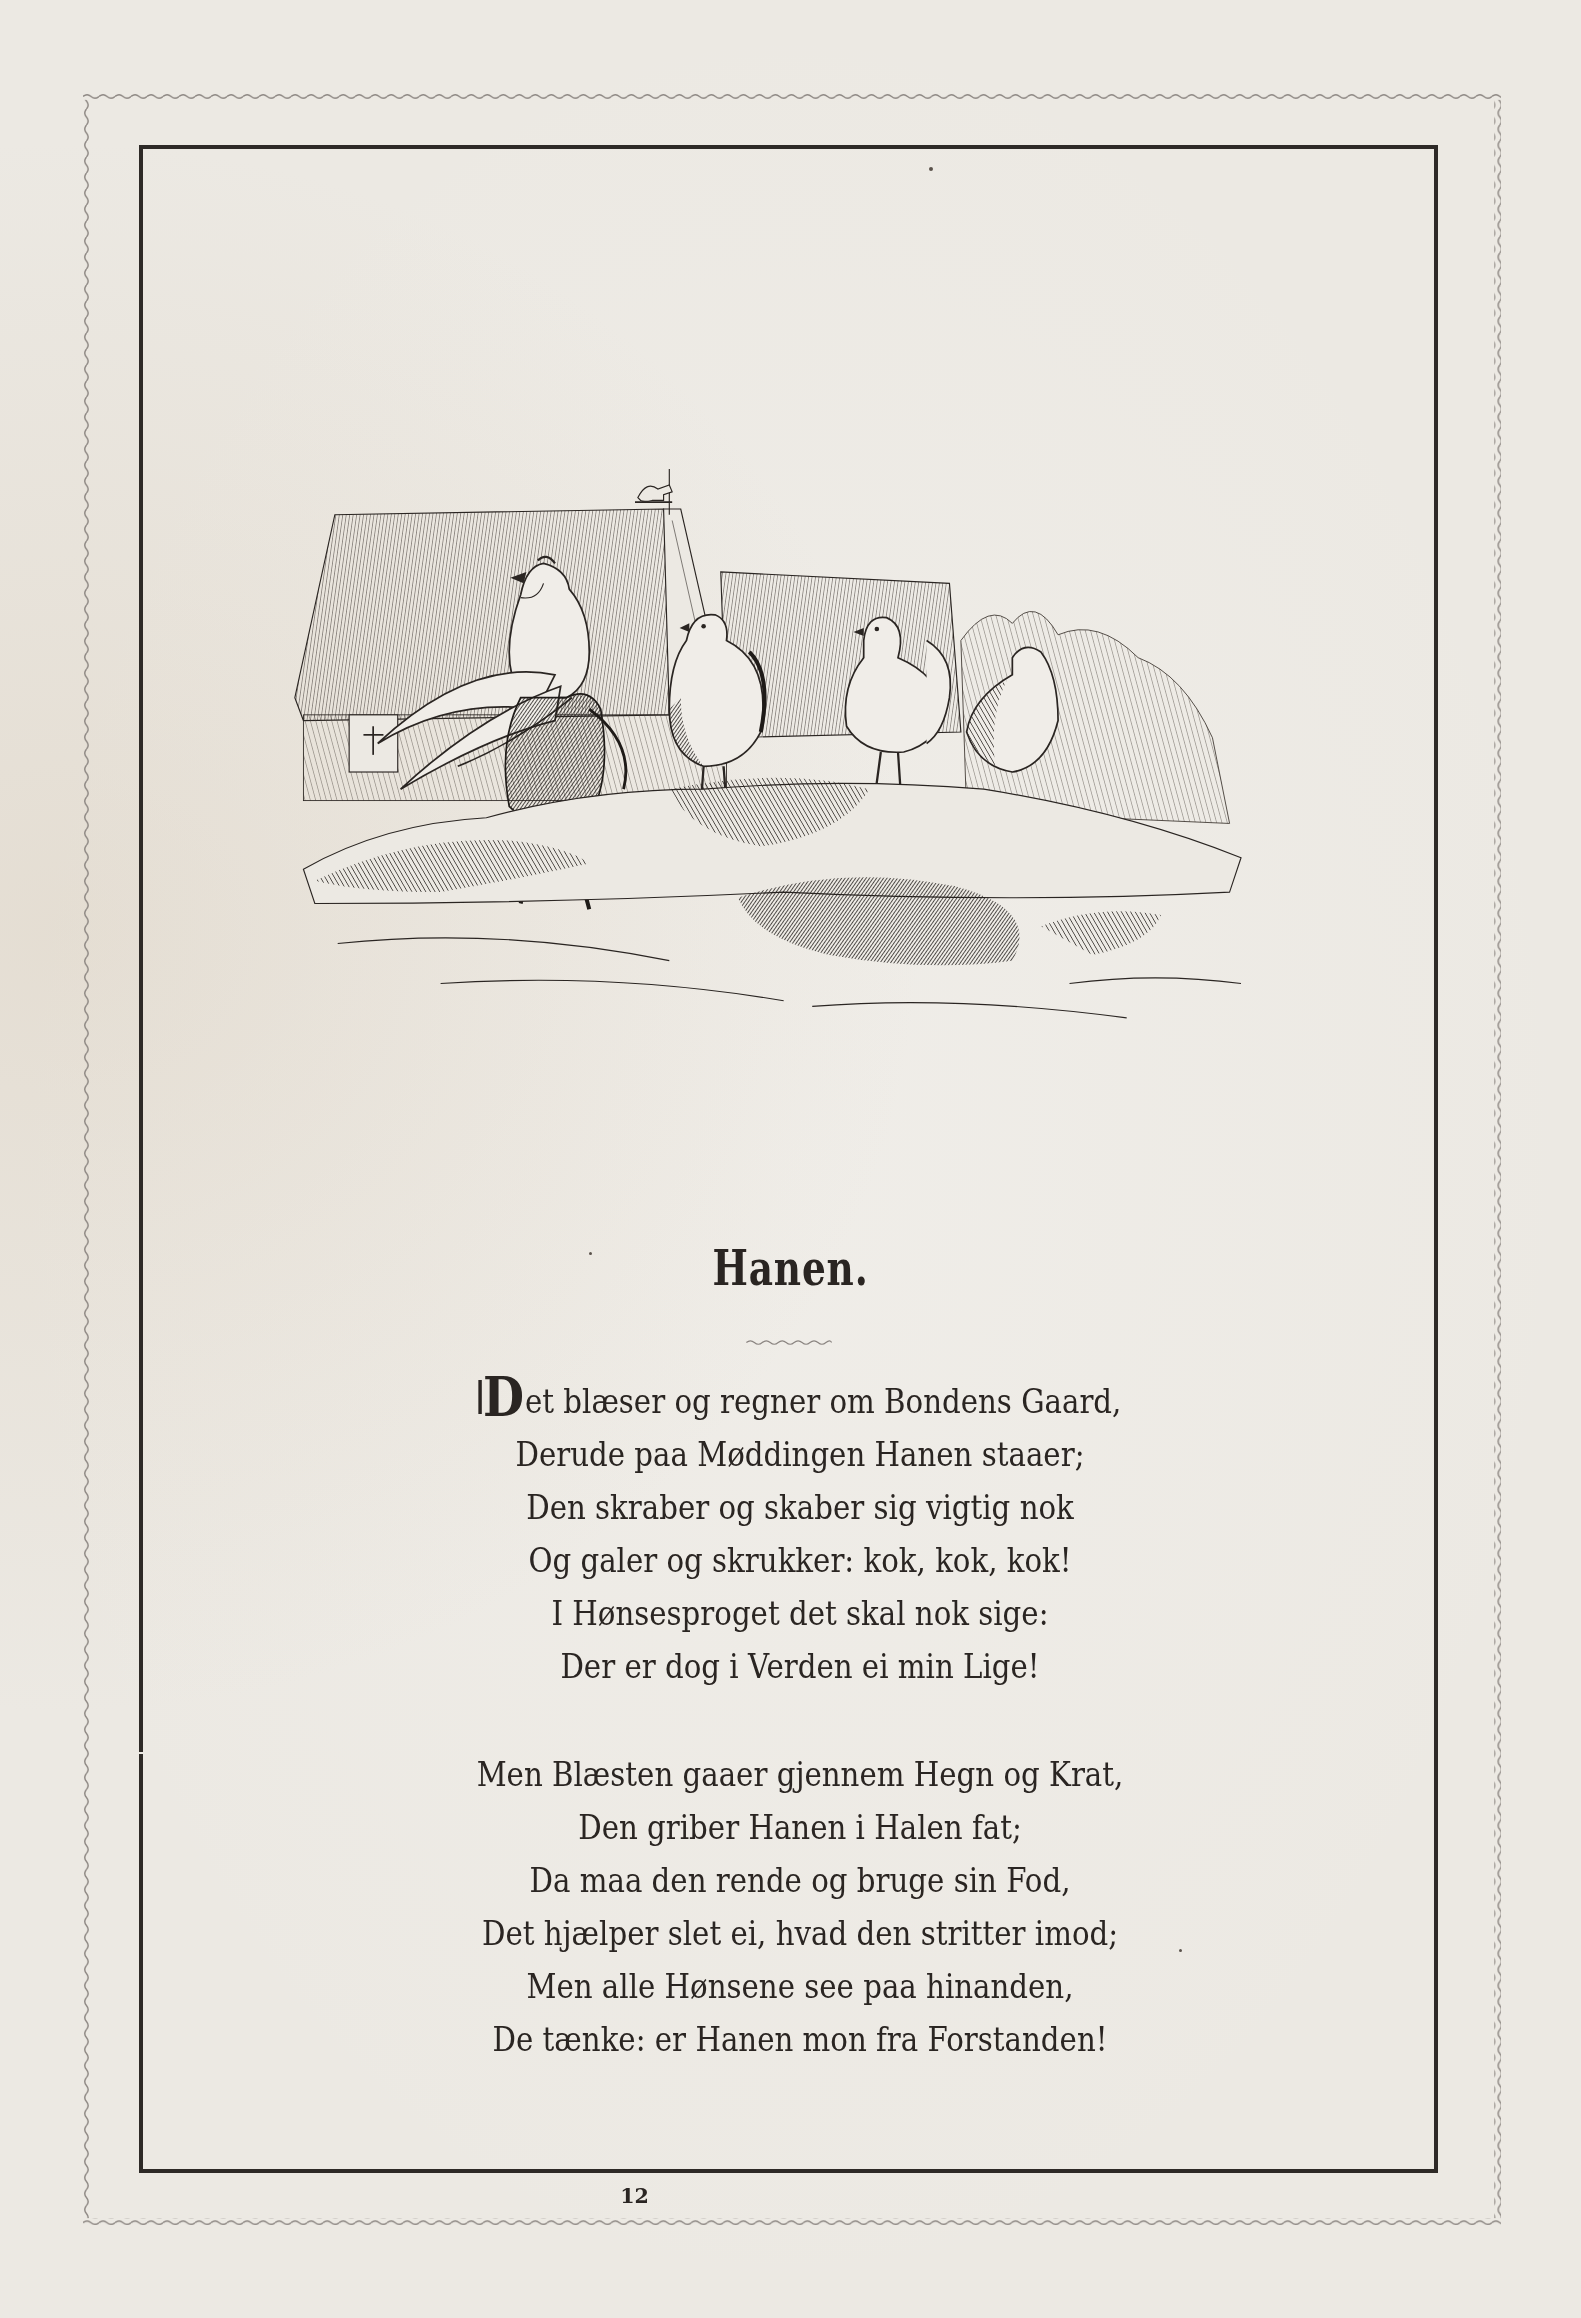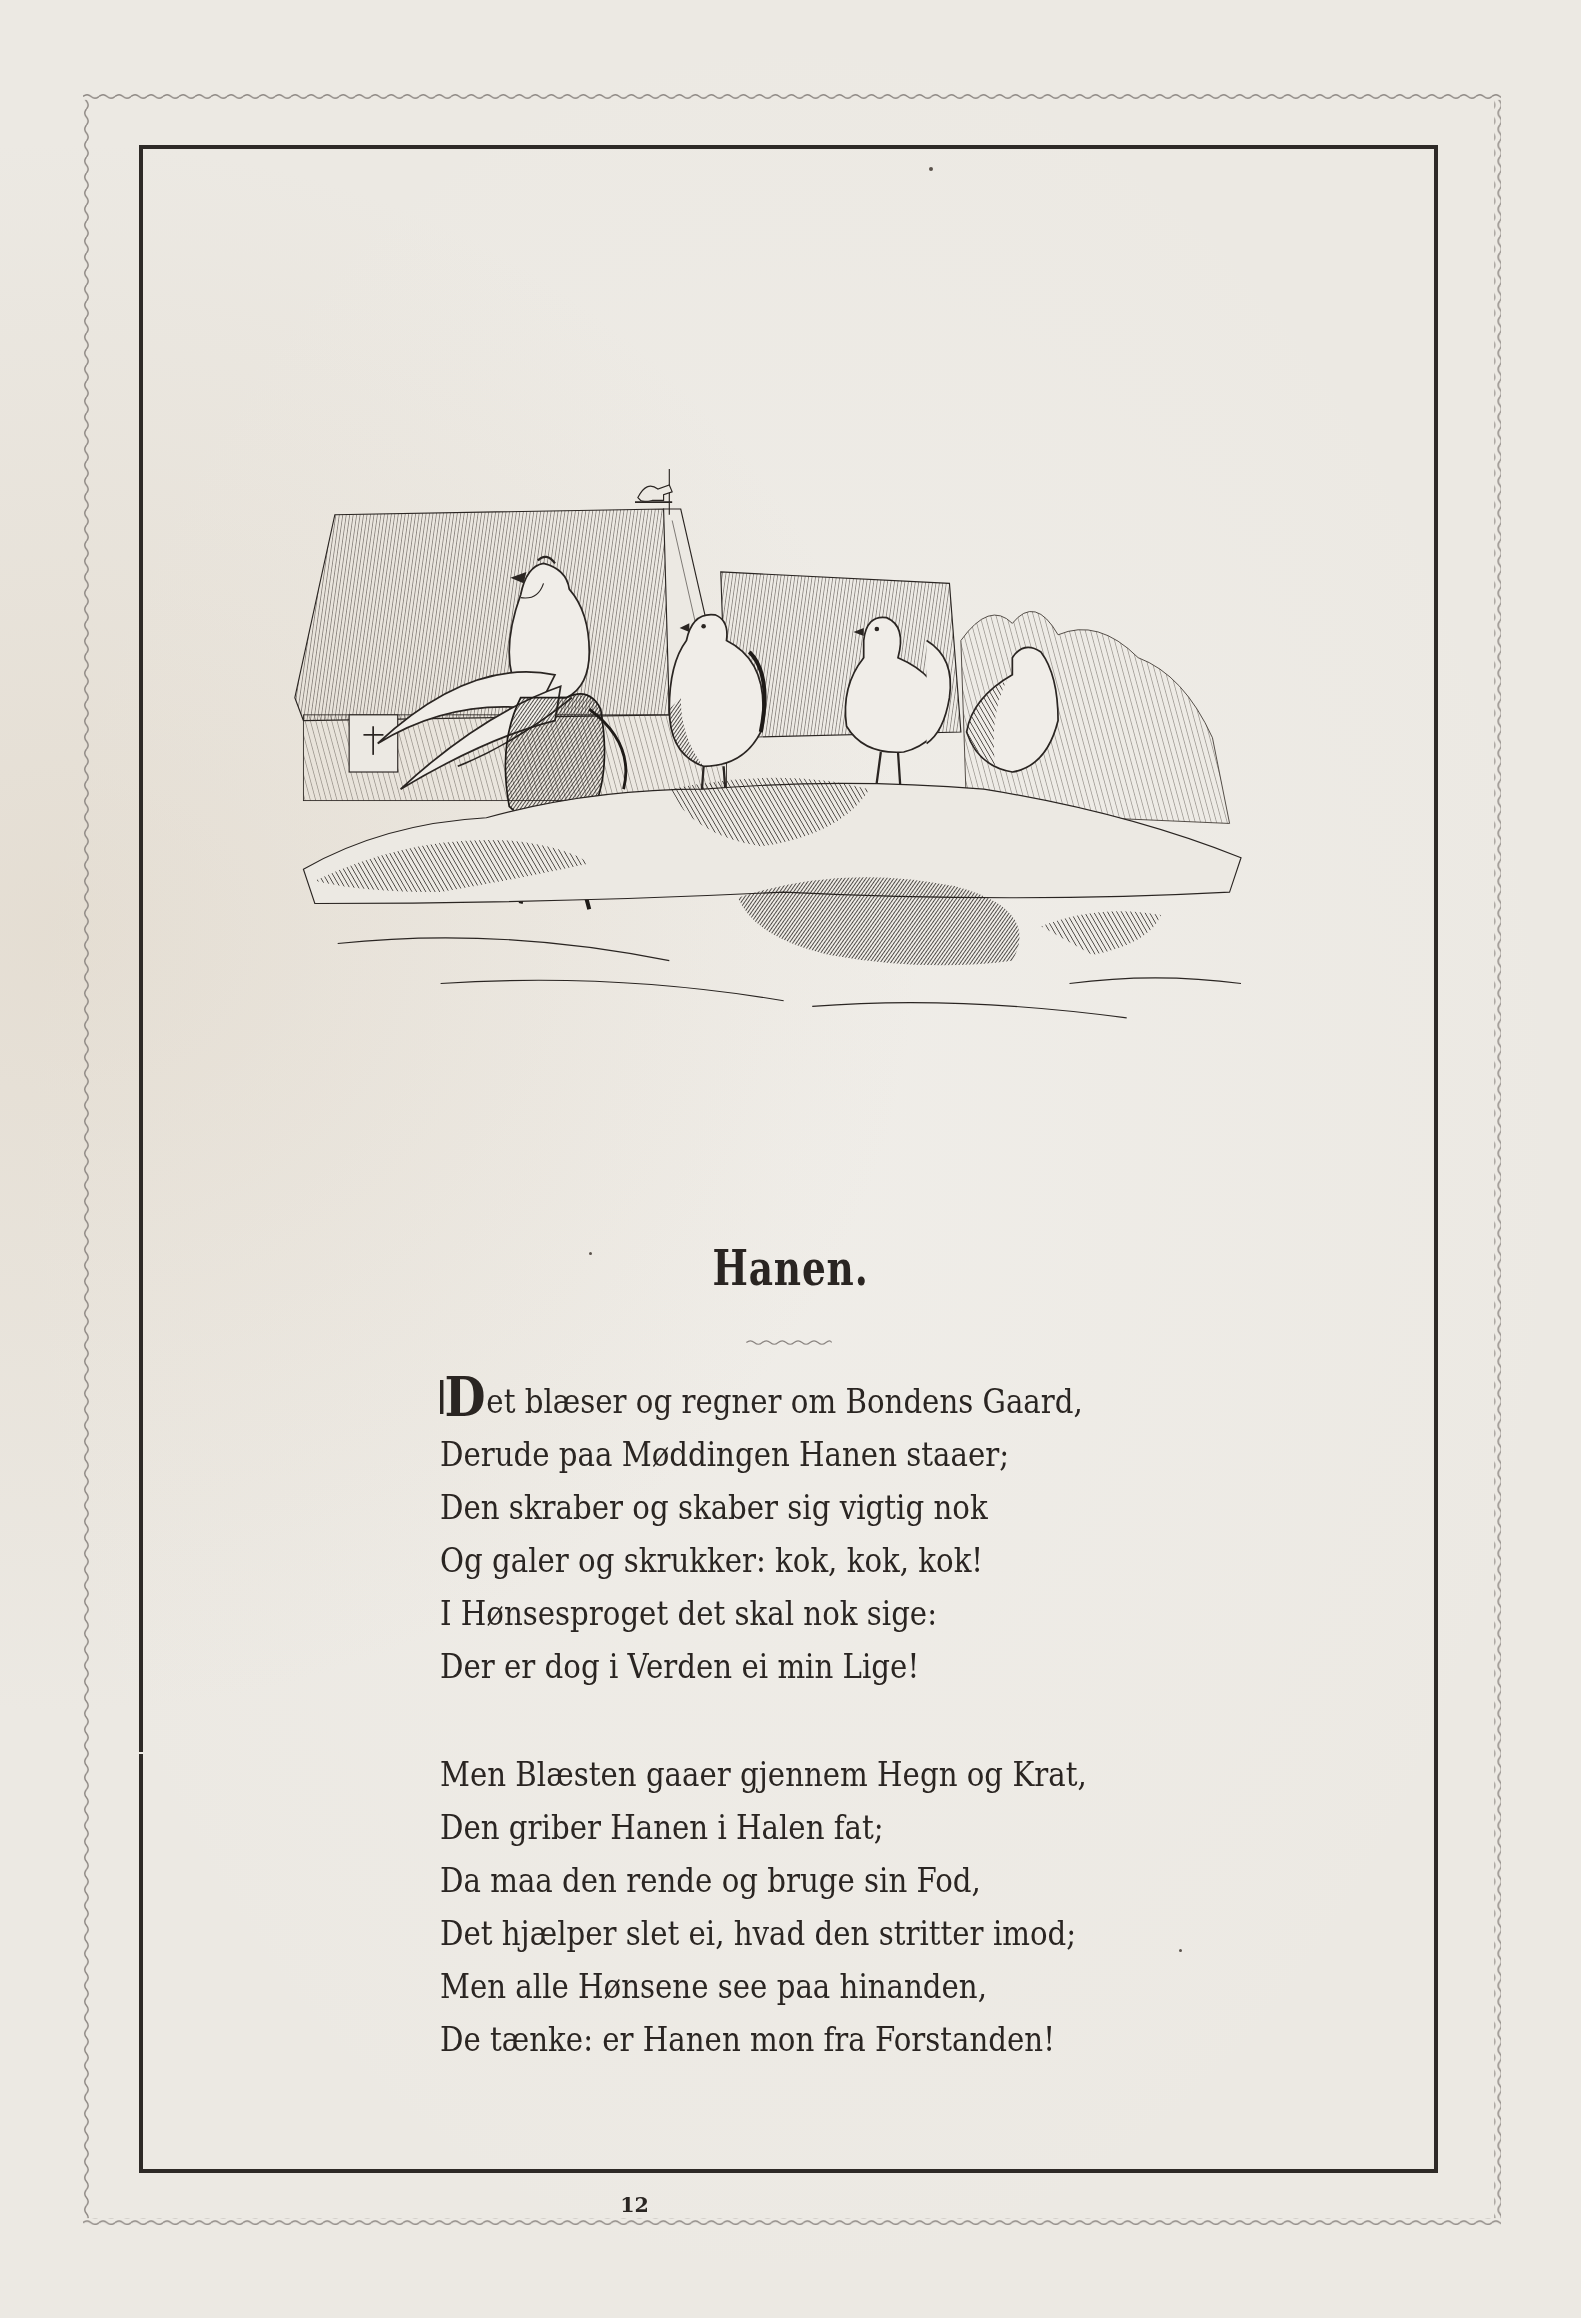--- a/index.html
+++ b/index.html
@@ -40,21 +40,21 @@
       text-align: center;
       font-family: "DejaVu Serif", serif;
       font-size: 48px; font-weight: bold; letter-spacing: 1.1px;
       transform: scaleX(0.78);
       color: #2a2522;
     }
     .title-rule {
       position: absolute; left: 746px; top: 1338px; width: 86px; height: 9.1px;
     }
     .poem {
-      position: absolute; left: 440px; top: 1375px; width: 800px;
+      position: absolute; left: 456px; top: 1375px; width: 800px; text-align: center;
     }
     .stanza { margin-bottom: 55px; }
     .verse {
       font-family: "DejaVu Serif", serif;
       font-size: 34px;
       line-height: 53px;
       height: 53px;
       white-space: nowrap;
       transform-origin: left center;
       transform: scaleX(0.86);
@@ -66,21 +66,21 @@
       line-height: 34px;
       border-left: 4px solid #2a2522;
       padding-left: 1.1px;
       margin-right: 1.1px;
       vertical-align: -3.4px;
     }
     .page-number {
       position: absolute; left: 0; width: 1269px; top: 2184px;
       text-align: center;
       font-family: "DejaVu Serif", serif; font-weight: bold;
-      font-size: 20.6px; color: #2a2522; margin-top: 9px;
+      font-size: 20.6px; color: #2a2522;
     }
     .speck { position: absolute; width: 4.6px; height: 4.6px; border-radius: 50%; background: #5a524b; }
   </style>
 </head>
 <body>
 
 <div class="paper-tint"></div>
 
 <svg class="wavy-border" viewBox="0 0 2480 3730" preserveAspectRatio="none">
   <defs>

